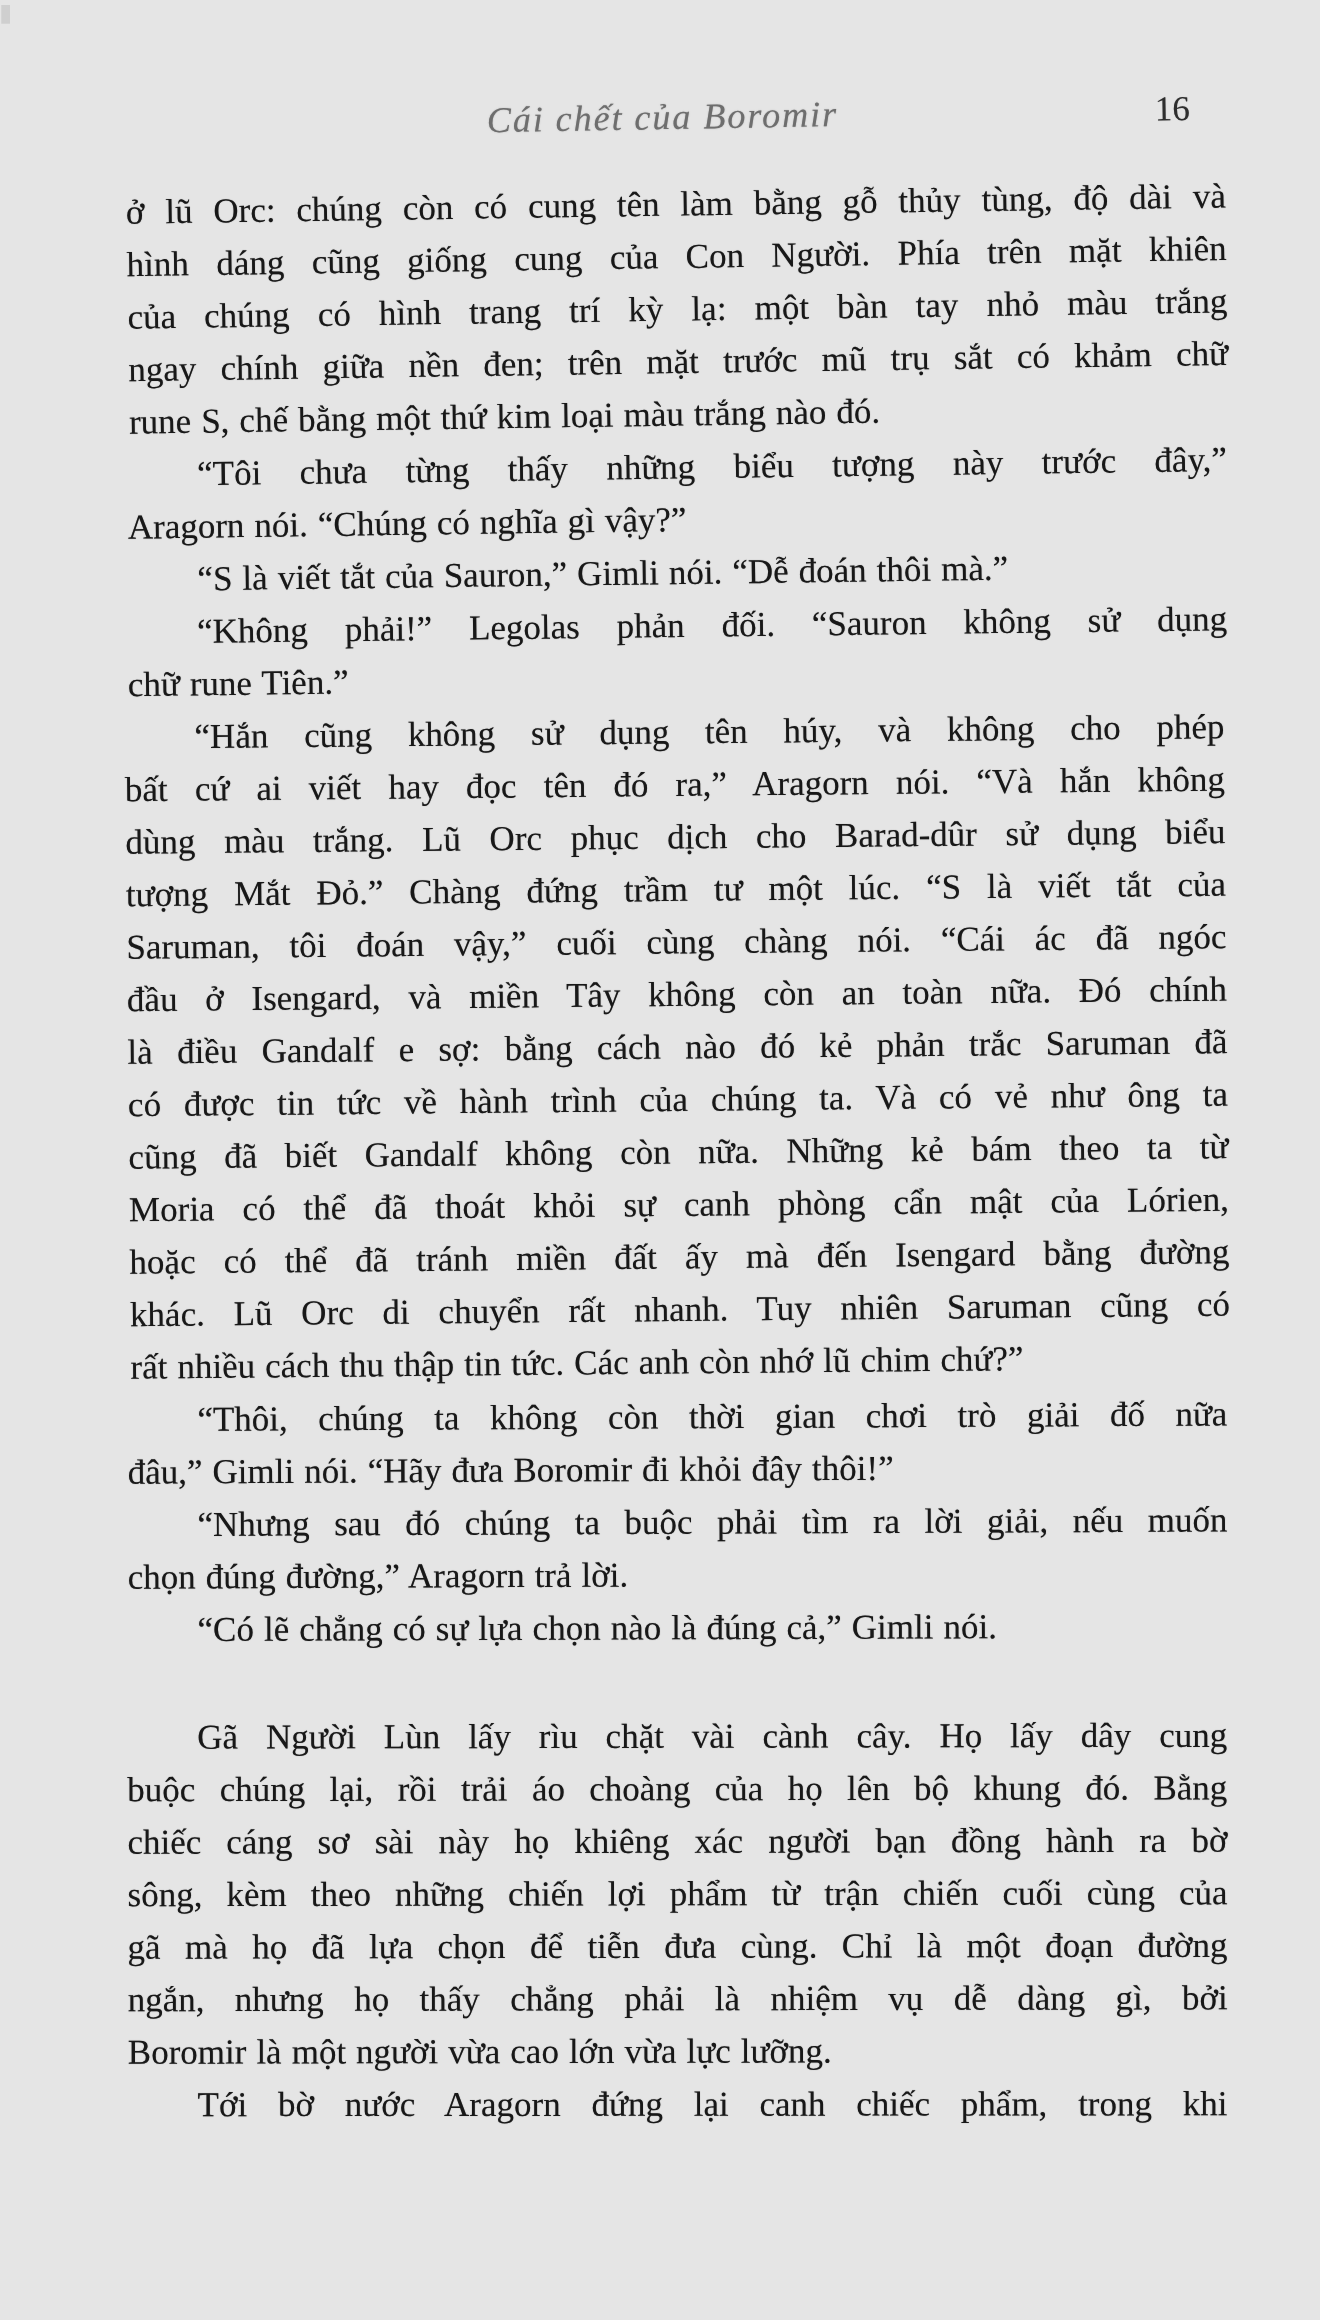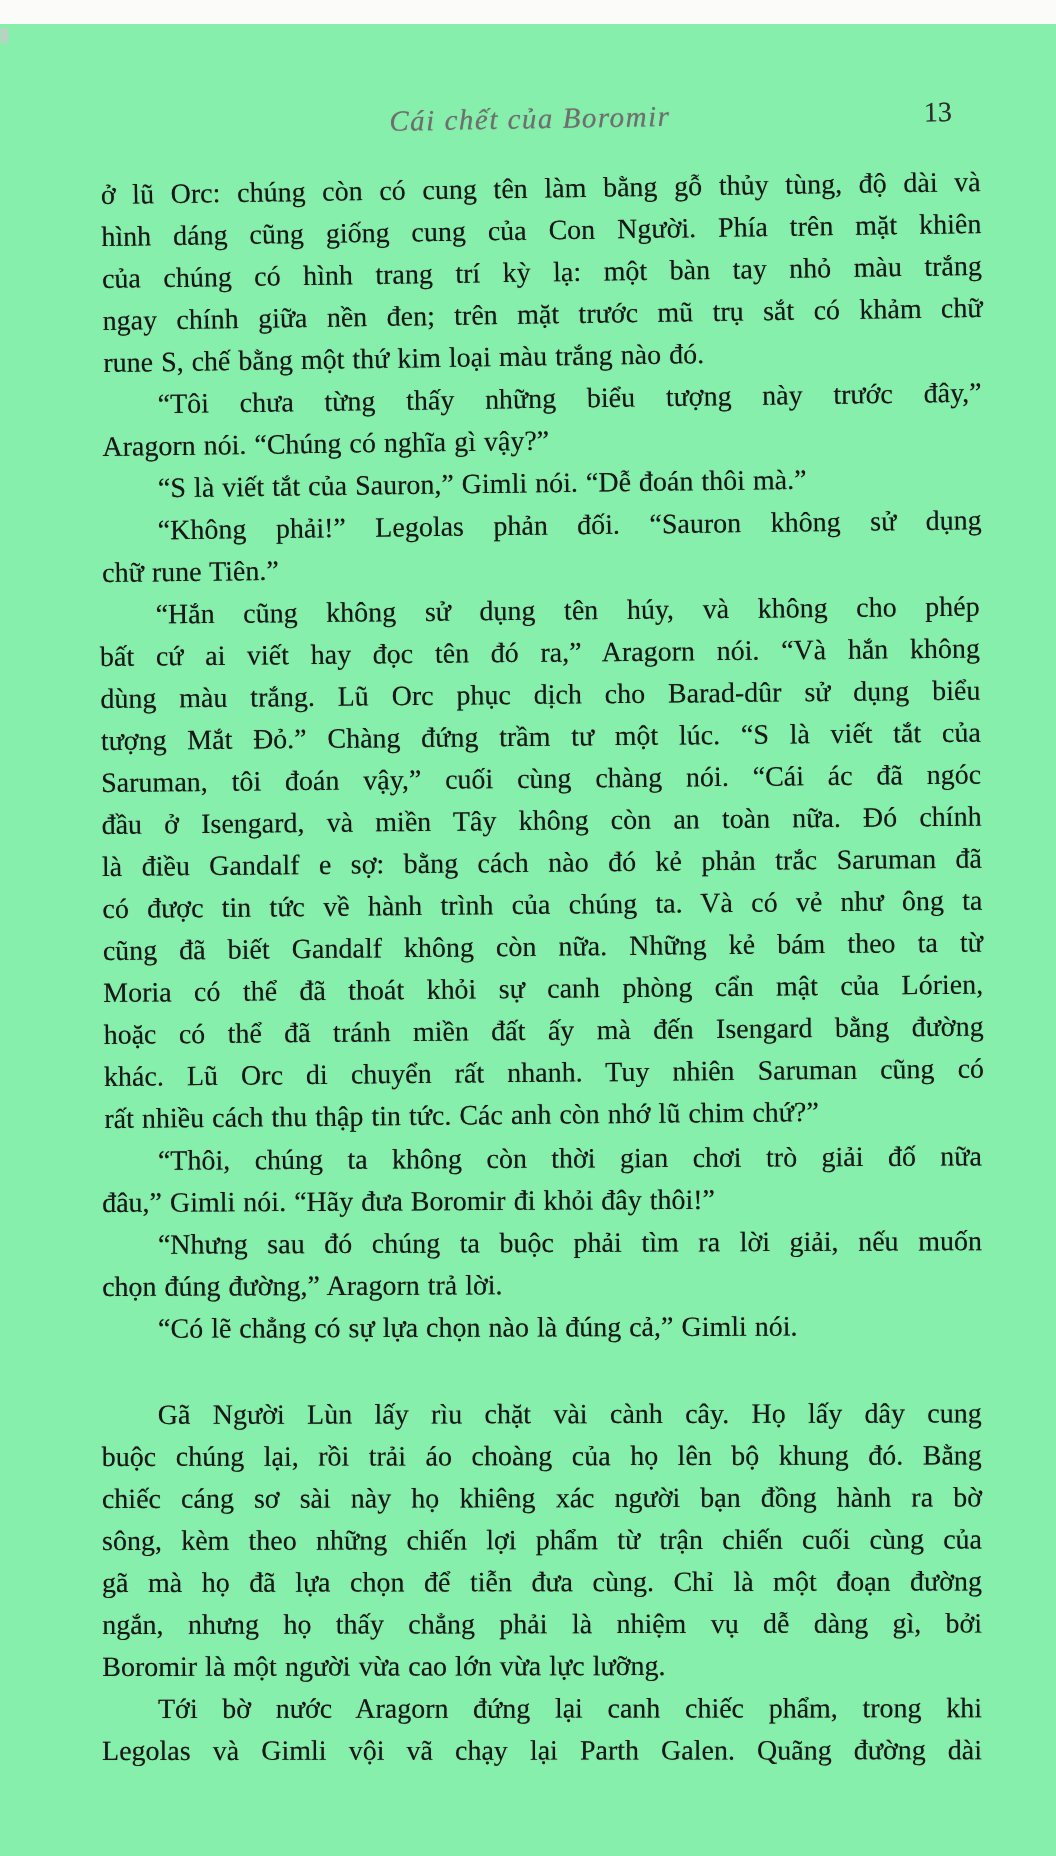--- a/index.html
+++ b/index.html
@@ -5,23 +5,22 @@
   html, body { margin:0; padding:0; }
   body {
     width:1056px; height:1856px;
     background:#fbfbf9;
     font-family:"Liberation Serif", serif;
     overflow:hidden;
     position:relative;
   }
   .page {
     position:absolute; inset:0;
-    background:#86efac;
+    background:#e5e5e5;
     color:#1c1c1c;
-    margin-top:24px;
   }
   .corner-mark {
     position:absolute; left:1px; top:4px;
     width:7px; height:15px;
     background:#c9c9c9;
     opacity:0.8;
   }
   .header {
     position:absolute; top:86px; left:90px; width:880px; height:42px;
     transform:rotate(-1deg); transform-origin:left center;
@@ -65,21 +64,21 @@
 </style>
 </head>
 <body>
 
 <div class="page">
 
   <div class="corner-mark"></div>
 
   <div class="header">
     <span class="running-title">Cái chết của Boromir</span>
-    <span class="page-number">13</span>
+    <span class="page-number">16</span>
   </div>
 
   <div class="body">
 
     <div class="para" style="transform:rotate(-0.85deg)">
       <div class="line">ở lũ Orc: chúng còn có cung tên làm bằng gỗ thủy tùng, độ dài và</div>
       <div class="line">hình dáng cũng giống cung của Con Người. Phía trên mặt khiên</div>
       <div class="line">của chúng có hình trang trí kỳ lạ: một bàn tay nhỏ màu trắng</div>
       <div class="line">ngay chính giữa nền đen; trên mặt trước mũ trụ sắt có khảm chữ</div>
       <div class="line end">rune S, chế bằng một thứ kim loại màu trắng nào đó.</div>
@@ -134,17 +133,16 @@
       <div class="line">buộc chúng lại, rồi trải áo choàng của họ lên bộ khung đó. Bằng</div>
       <div class="line">chiếc cáng sơ sài này họ khiêng xác người bạn đồng hành ra bờ</div>
       <div class="line">sông, kèm theo những chiến lợi phẩm từ trận chiến cuối cùng của</div>
       <div class="line">gã mà họ đã lựa chọn để tiễn đưa cùng. Chỉ là một đoạn đường</div>
       <div class="line">ngắn, nhưng họ thấy chẳng phải là nhiệm vụ dễ dàng gì, bởi</div>
       <div class="line end">Boromir là một người vừa cao lớn vừa lực lưỡng.</div>
     </div>
 
     <div class="para" style="transform:rotate(-0.05deg)">
       <div class="line indent">Tới bờ nước Aragorn đứng lại canh chiếc phẩm, trong khi</div>
-      <div class="line">Legolas và Gimli vội vã chạy lại Parth Galen. Quãng đường dài</div>
     </div>
 
   </div>
 </div>
 
 </body></html>

